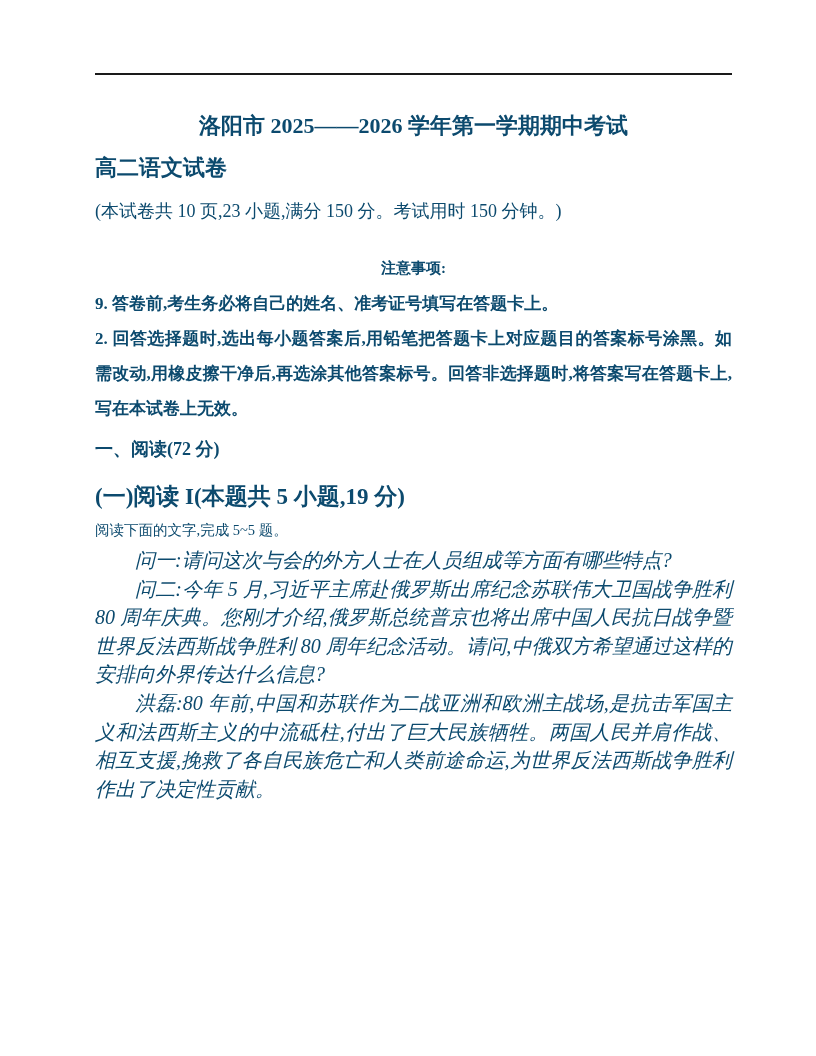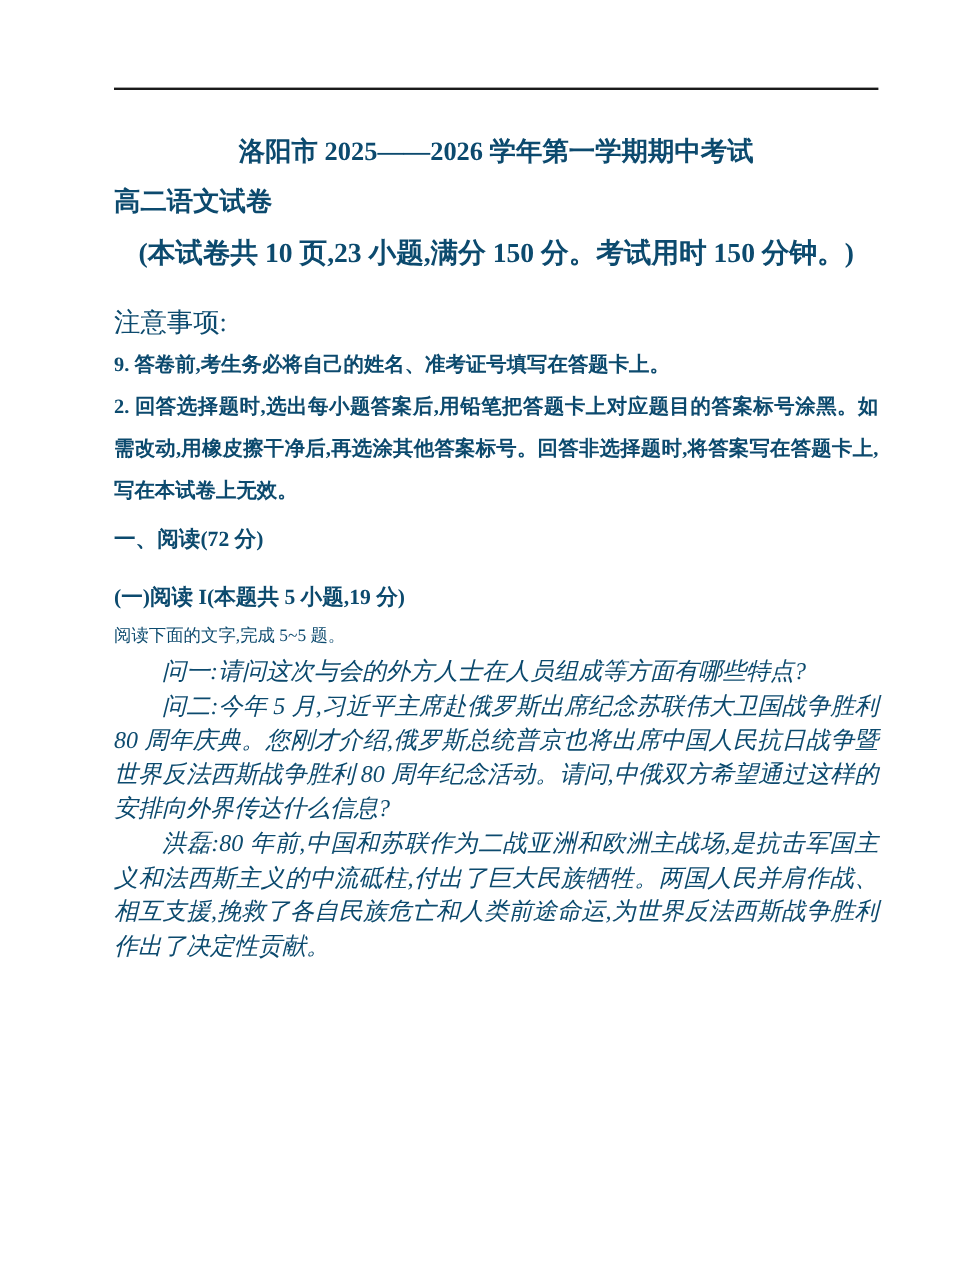--- a/index.html
+++ b/index.html
@@ -37,47 +37,48 @@
   }
   .title2 {
     margin: 12px 0 0 0;
     font-size: 22px;
     line-height: 30px;
     font-weight: bold;
     text-align: left;
   }
   .title3 {
     margin: 12px 0 0 0;
-    font-size: 23px;
+    font-size: 18px;
     line-height: 32px;
-    font-weight: bold;
-    text-align: center;
+    font-weight: normal;
+    text-align: left;
   }
   .notice-head {
     margin: 24px 0 0 0;
-    font-size: 22px;
+    font-size: 15px;
     line-height: 35px;
-    font-weight: normal;
+    font-weight: bold;
+    text-align: center;
   }
   .notice-item {
     margin: 0;
     font-size: 17px;
     line-height: 35px;
     font-weight: bold;
     text-align: justify;
   }
   .sec-head {
     margin: 8px 0 0 0;
     font-size: 18px;
     line-height: 30px;
     font-weight: bold;
   }
   .subsec-head {
     margin: 18px 0 0 0;
-    font-size: 18px;
+    font-size: 23px;
     line-height: 30px;
     font-weight: bold;
   }
   .instr {
     margin: 6px 0 0 0;
     font-size: 14.5px;
     line-height: 24px;
     font-weight: normal;
   }
   .passage {

